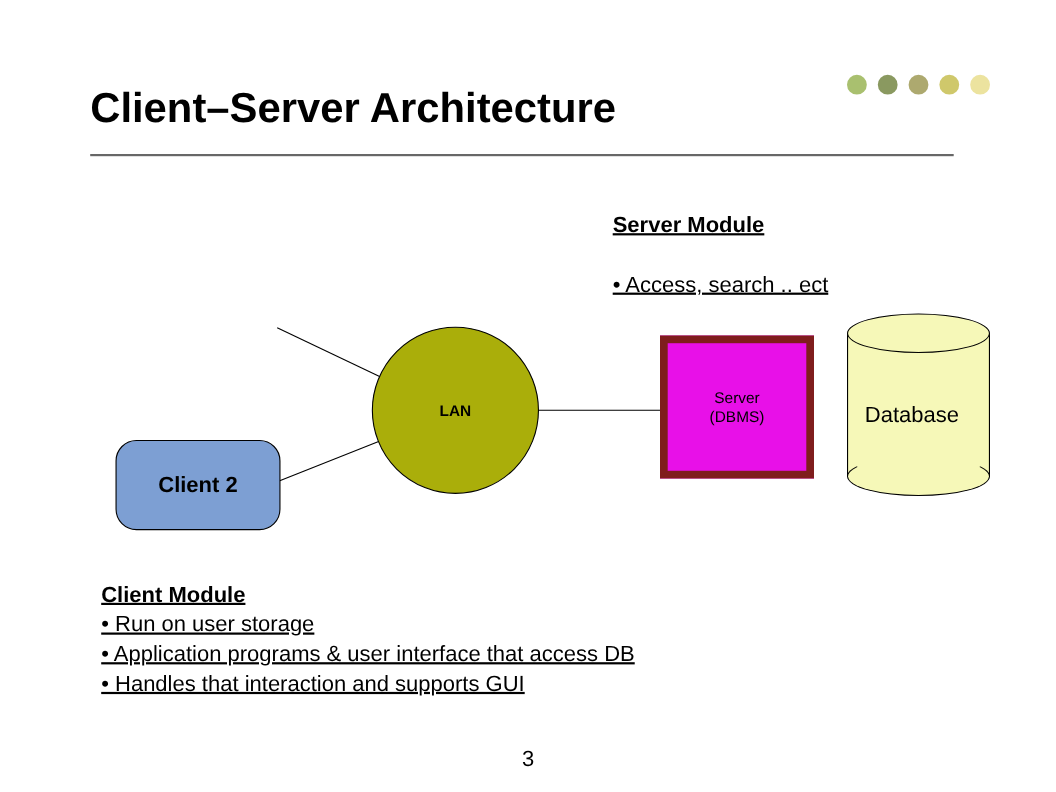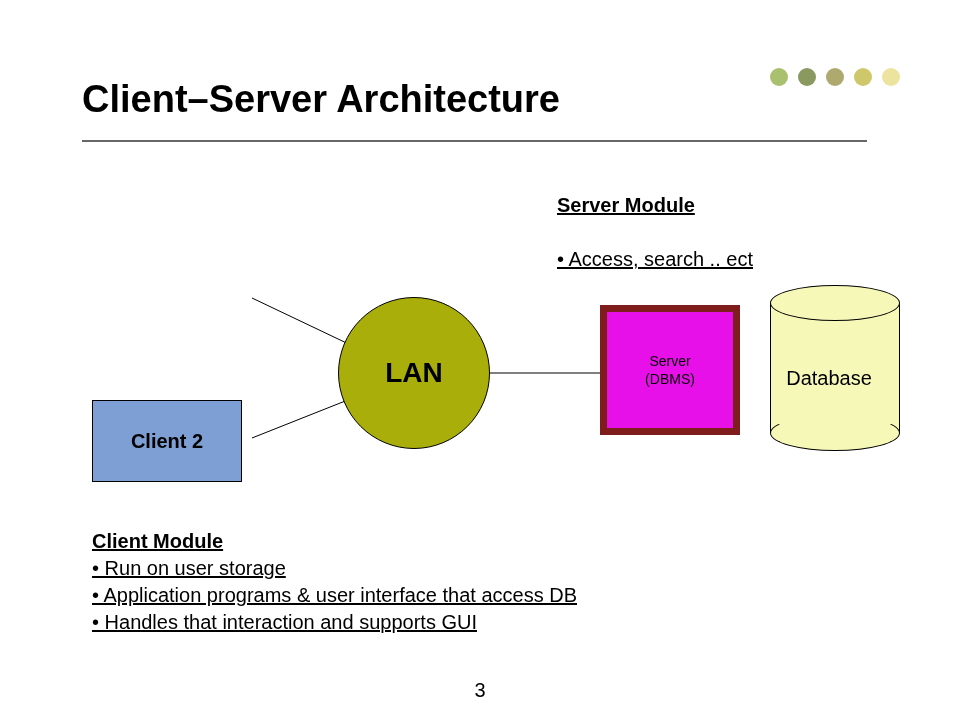--- a/index.html
+++ b/index.html
@@ -29,21 +29,21 @@
     font-size: 20px; font-weight: 700;
   }
 
   
   .lan-circle {
     position: absolute;
     width: 152px; height: 152px; border-radius: 50%;
     background: #aaae0a;
     border: 1px solid #000;
     display: flex; align-items: center; justify-content: center;
-    font-size: 28px; font-weight: 700;
+    font-size: 14px; font-weight: 700;
   }
 
   
   .server-box {
     position: absolute;
     width: 140px; height: 130px;
     background: #e810e8;
     border: 7px solid #7f1d1d;
     display: flex; flex-direction: column; align-items: center; justify-content: center;
     font-size: 14px; line-height: 1.3;
@@ -116,21 +116,21 @@
     <svg class="wires">
 
       <line x1="252" y1="298" x2="378" y2="358" stroke="#000" stroke-width="1"></line>
 
       <line x1="252" y1="438" x2="378" y2="388" stroke="#000" stroke-width="1"></line>
 
       <line x1="487" y1="373" x2="605" y2="373" stroke="#000" stroke-width="1"></line>
     </svg>
 
 
-    <div class="client-box" style="left:92px; top:400px;">
+    <div class="client-box" style="left:105px; top:400px;border-radius:19px;">
       <span>Client 2</span>
     </div>
 
     <div class="lan-circle" style="left:338px; top:297px;">
       <span>LAN</span>
     </div>
 
     <div class="server-box" style="left:600px; top:305px;">
       <span>Server</span>
       <span>(DBMS)</span>

